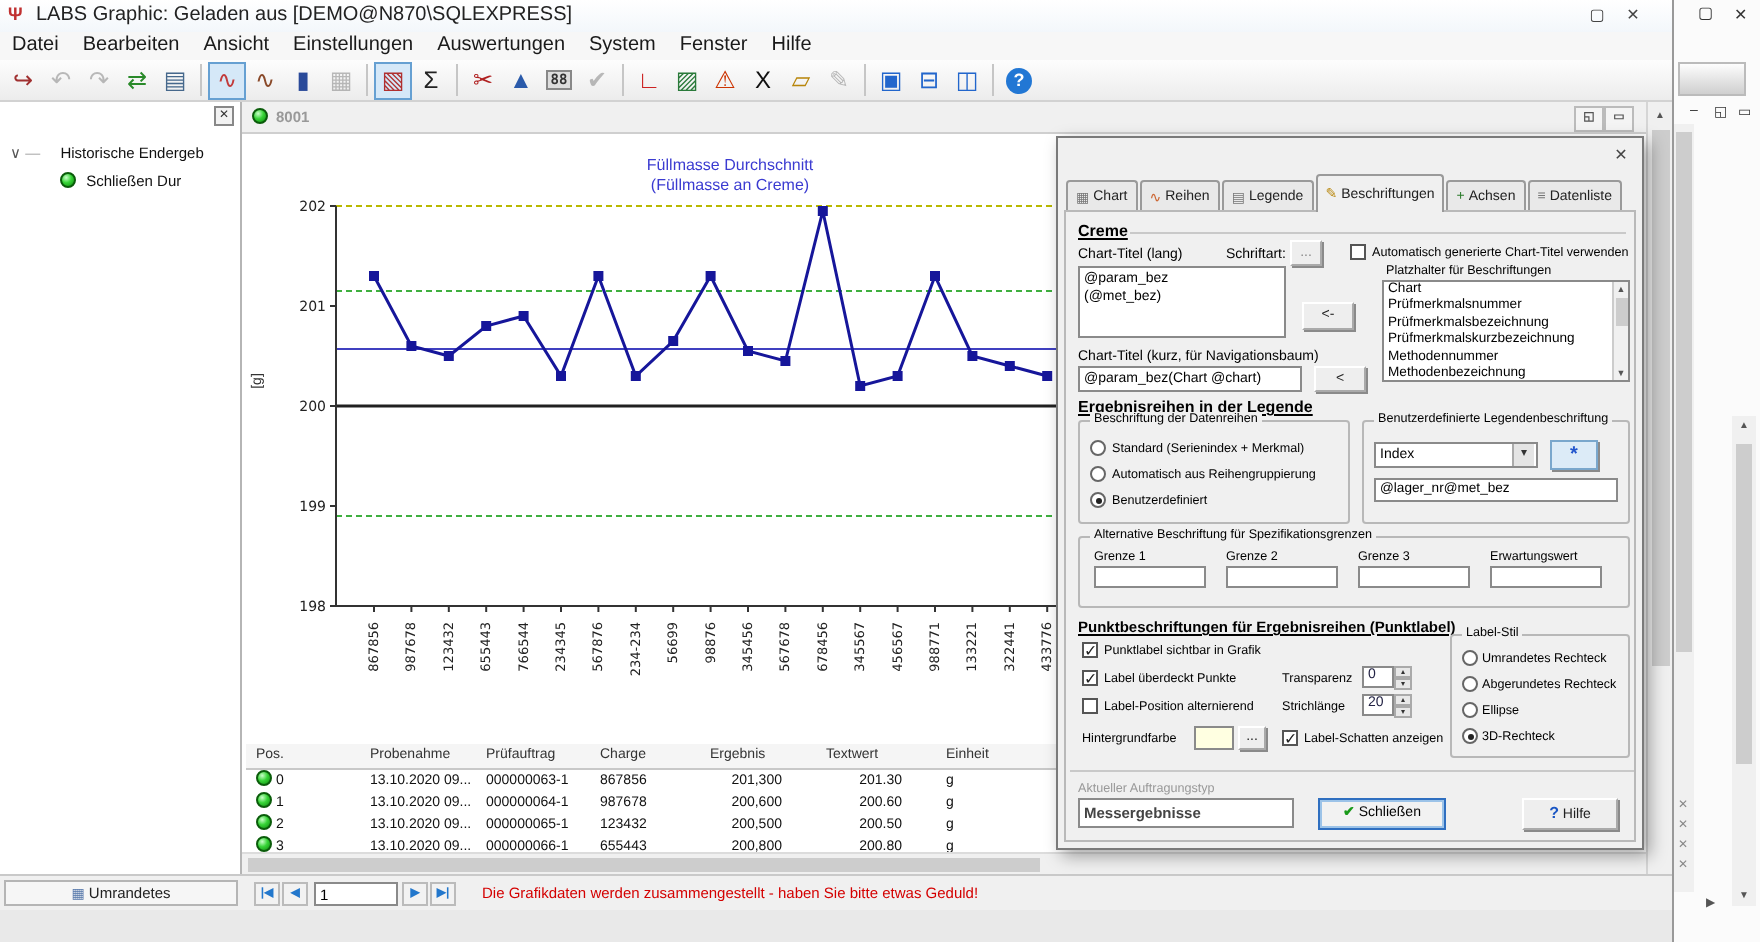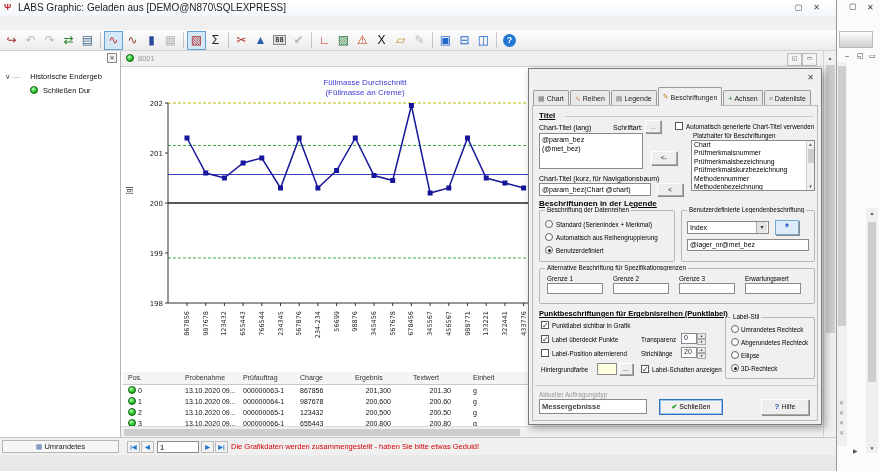--- a/index.html
+++ b/index.html
@@ -26,21 +26,21 @@
 
   
   #sidebar{position:absolute;left:0;top:51px;width:121px;height:386px;background:#fff;border-right:1px solid #b5b5b5;box-sizing:border-box;}
   #sidebar-hdr{position:absolute;left:0;top:0;width:100%;height:15px;background:linear-gradient(#fbfbfb,#e9e9e9);border-bottom:1px solid #d0d0d0;font-size:7.5px;color:#666;line-height:15px;padding-left:4px;box-sizing:border-box;}
   #sidebar-close{position:absolute;right:3px;top:2px;width:10px;height:10px;border:1px solid #888;font-size:6px;line-height:9px;text-align:center;color:#333;background:#f2f2f2;box-sizing:border-box;}
   .tree-row{position:absolute;font-size:7.5px;color:#111;white-space:nowrap;}
   .sph{display:inline-block;width:8px;height:8px;border-radius:50%;background:radial-gradient(circle at 35% 30%,#c9ffc9 0%,#38d438 45%,#0b8a0b 100%);border:1px solid #0a5c0a;box-sizing:border-box;vertical-align:-1px;}
 
   
   #child{position:absolute;left:121px;top:51px;width:702px;height:386px;background:#fff;}
-  #child-tabstrip{position:absolute;left:0;top:0;width:100%;height:16px;background:#f0f0f0;border-bottom:1px solid #cfcfcf;font-size:7.5px;color:#999;box-sizing:border-box;}
+  #child-tabstrip{position:absolute;left:0;top:0;width:100%;height:16px;background:#f0f0f0;border-bottom:1px solid #cfcfcf;font-size:7.5px;color:#999;box-sizing:border-box;font-weight:bold;}
   .chart-title{position:absolute;left:82px;top:11px;width:324px;text-align:center;font-size:8px;color:#3b3bd1;}
   .chart-sub{top:21px;}
   #ylabel{position:absolute;left:4px;top:120px;font-size:7px;color:#333;transform:rotate(-90deg);}
   #bottom-tabs{position:absolute;left:0;top:303px;width:100%;height:17px;background:#f5f5f5;display:flex;align-items:flex-end;padding-left:3px;box-sizing:border-box;}
   .btab{border:1px solid #9a9a9a;border-bottom:none;background:#f1f1f1;font-size:7.5px;color:#222;padding:2px 6px 2px 5px;white-space:nowrap;}
   .btab+.btab{border-left:none;}
   #rtable{position:absolute;left:2px;top:321px;width:698px;font-size:7px;color:#111;}
   .trow{display:grid;grid-template-columns:57px 58px 57px 55px 58px 60px 1fr;height:11px;line-height:11px;padding-left:5px;}
   .trow.hdr{background:#f5f5f5;border-bottom:1px solid #c8c8c8;color:#333;height:12px;line-height:12px;}
   .trow .cnum{text-align:right;padding-right:22px;}
@@ -79,21 +79,21 @@
   .spin{position:absolute;display:flex;}
   .spin .sv{width:16px;height:11px;background:#fff;border:1px solid #8a8a8a;font-size:7px;color:#224;padding-left:2px;box-sizing:border-box;}
   .spin .sa{width:9px;height:11px;display:flex;flex-direction:column;}
   .spin .sa div{flex:1;background:#e8e8e8;border:1px solid #aaa;font-size:4px;line-height:4px;text-align:center;color:#333;box-sizing:border-box;}
 
   
   #bottombar{position:absolute;left:0;top:437px;width:836px;height:18px;background:#f0f0f0;border-top:1px solid #c9c9c9;box-sizing:border-box;}
   #dash-btn{position:absolute;left:2px;top:2px;width:117px;height:13px;background:#f6f6f6;border:1px solid #b5b5b5;font-size:7.5px;color:#222;text-align:center;line-height:12px;box-sizing:border-box;}
   .navb{position:absolute;top:3px;width:13px;height:12px;background:#f2f2f2;border:1px solid #bbb;color:#2277cc;font-size:6px;line-height:11px;text-align:center;box-sizing:border-box;font-weight:bold;}
   #nav-input{position:absolute;left:157px;top:3px;width:42px;height:12px;border:1px solid #8a8a8a;background:#fff;font-size:7.5px;padding-left:2px;box-sizing:border-box;font-family:"Liberation Sans",sans-serif;}
-  #status-msg{position:absolute;left:231px;top:4px;font-size:7.5px;color:#d40000;white-space:nowrap;}
+  #status-msg{position:absolute;left:241px;top:4px;font-size:7.5px;color:#d40000;white-space:nowrap;}
   #bottom-strip{position:absolute;left:0;top:455px;width:836px;height:16px;background:#e9e9e9;}
 
   
   #bg-win{position:absolute;left:836px;top:0;width:44px;height:471px;background:#fbfbfb;border-left:1px solid #999;box-sizing:border-box;z-index:1;}
   #bg-win .ctl{position:absolute;font-size:7px;color:#333;}
 </style>
 </head>
 <body>
 
 <div id="screen">
@@ -119,20 +119,21 @@
 
   <div id="main-win">
 
     <div id="titlebar">
       <span class="abs" style="left:4px;top:2px;font-size:9px;font-weight:bold;color:#c03030;">Ψ</span>
       <span class="ttl">LABS Graphic: Geladen aus [DEMO@N870\SQLEXPRESS]</span>
       <span class="win-ctl" style="right:30px;">▢</span>
       <span class="win-ctl" style="right:12px;">✕</span>
     </div>
 
+    <div id="menubar"><span class="menu-item">Datei</span><span class="menu-item">Bearbeiten</span><span class="menu-item">Ansicht</span><span class="menu-item">Einstellungen</span><span class="menu-item">Auswertungen</span><span class="menu-item">System</span><span class="menu-item">Fenster</span><span class="menu-item">Hilfe</span></div>
     <div id="toolbar">
         <div class="tb-group">
           <div class="tb-btn">
             <span style="color: rgb(160, 48, 48);">↪</span>
           </div>
           <div class="tb-btn disabled">
             <span style="color: rgb(85, 85, 85);">↶</span>
           </div>
           <div class="tb-btn disabled">
             <span style="color: rgb(85, 85, 85);">↷</span>
@@ -410,21 +411,21 @@
             <span class="ti" style="color: rgb(42, 122, 42);">+</span>
             <span>Achsen</span>
           </div>
           <div class="dtab">
             <span class="ti" style="color: rgb(119, 119, 119);">≡</span>
             <span>Datenliste</span>
           </div>
         </div>
       <div id="dlg-page"></div>
 
-      <div class="sec-h" style="left:10px;top:42px;">Titel</div>
+      <div class="sec-h" style="left:10px;top:42px;">Creme</div>
       <div class="rule" style="left:36px;top:47px;width:248px;"></div>
       <div class="lbl" style="left:10px;top:55px;">Chart-Titel (lang)</div>
       <div class="lbl" style="left:84px;top:55px;">Schriftart:</div>
       <div class="btn3d" style="left:116px;top:51px;width:16px;height:13px;line-height:11px;color:#888;">...</div>
       <div class="cb" style="left:146px;top:53px;"></div>
       <div class="lbl lbl-sm nowrap" style="left:157px;top:54px;width:130px;">Automatisch generierte Chart-Titel verwenden</div>
       <div class="inp" style="left:10px;top:64px;width:104px;height:36px;line-height:9px;padding-top:1px;">
         <div>@param_bez</div>
         <div>(@met_bez)</div>
       </div>
@@ -442,21 +443,21 @@
           <div class="a" style="top:1px;">▲</div>
           <div class="sb-thumb abs" style="left:1px;top:8px;width:6px;height:14px;"></div>
           <div class="a" style="bottom:1px;">▼</div>
         </div>
       </div>
       <div class="btn3d" style="left:122px;top:82px;width:26px;height:14px;line-height:12px;">&lt;-</div>
       <div class="lbl" style="left:10px;top:106px;">Chart-Titel (kurz, für Navigationsbaum)</div>
       <div class="inp" style="left:10px;top:114px;width:112px;height:13px;line-height:11px;">@param_bez(Chart @chart)</div>
       <div class="btn3d" style="left:128px;top:114px;width:26px;height:13px;line-height:11px;">&lt;</div>
 
-      <div class="sec-h" style="left:10px;top:130px;">Beschriftungen in der Legende</div>
+      <div class="sec-h" style="left:10px;top:130px;">Ergebnisreihen in der Legende</div>
       <div class="gbox" style="left:10px;top:141px;width:136px;height:52px;">
         <span class="glbl">Beschriftung der Datenreihen</span>
       </div>
       <div class="rd" style="left:16px;top:151px;"></div>
       <div class="lbl lbl-sm" style="left:27px;top:152px;">Standard (Serienindex + Merkmal)</div>
       <div class="rd" style="left:16px;top:164px;"></div>
       <div class="lbl lbl-sm" style="left:27px;top:165px;">Automatisch aus Reihengruppierung</div>
       <div class="rd on" style="left:16px;top:177px;"></div>
       <div class="lbl lbl-sm" style="left:27px;top:178px;">Benutzerdefiniert</div>
 

